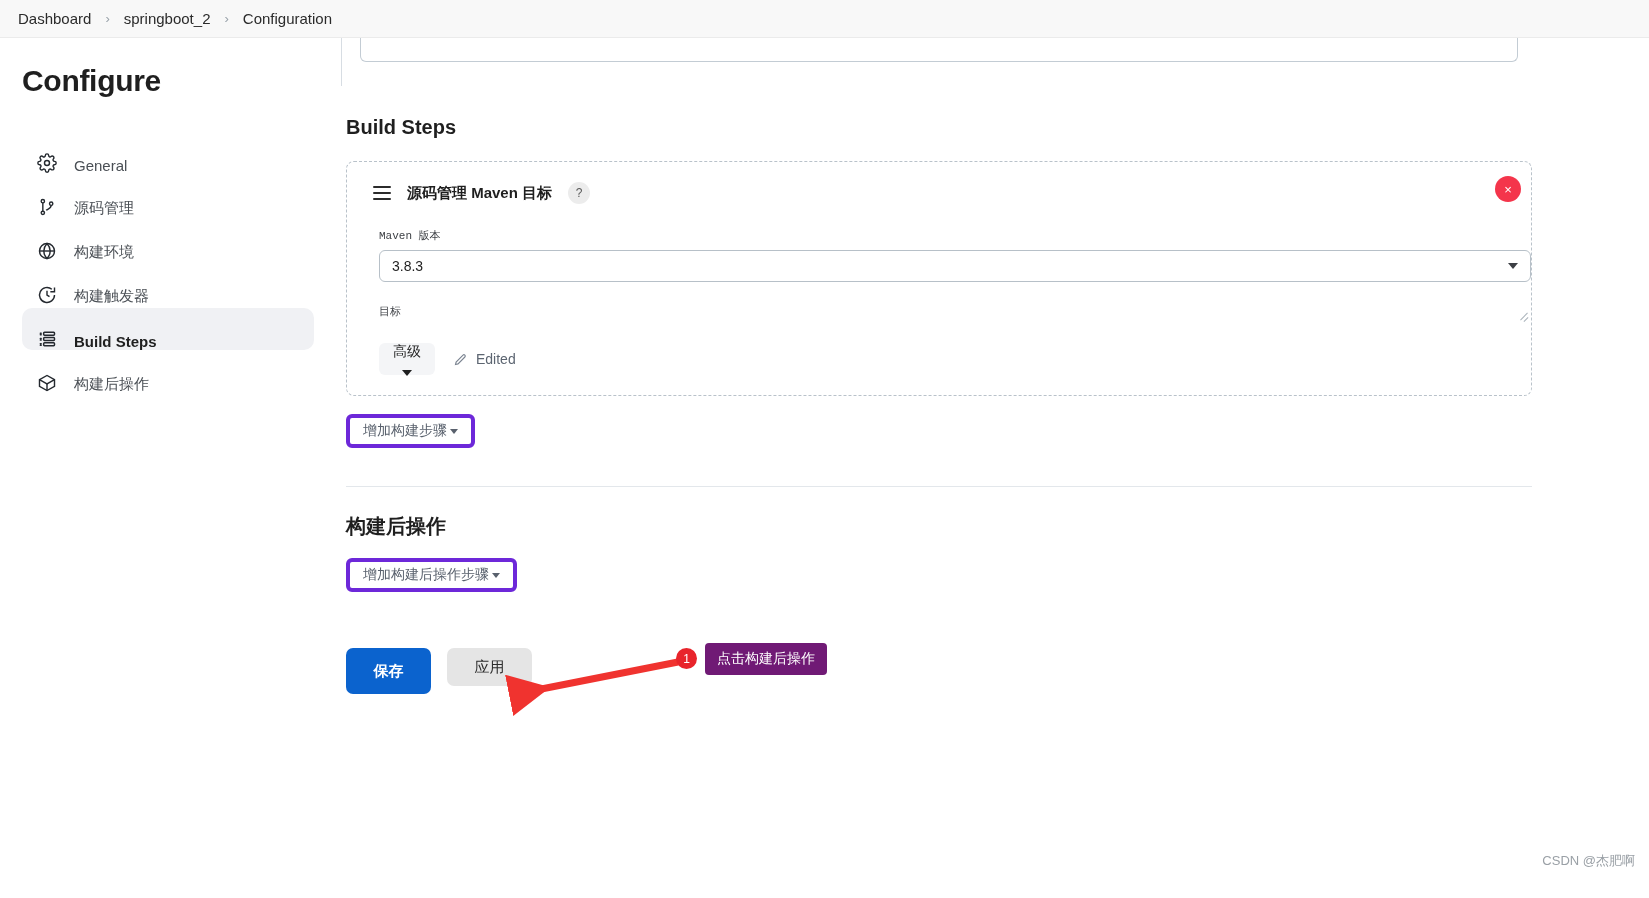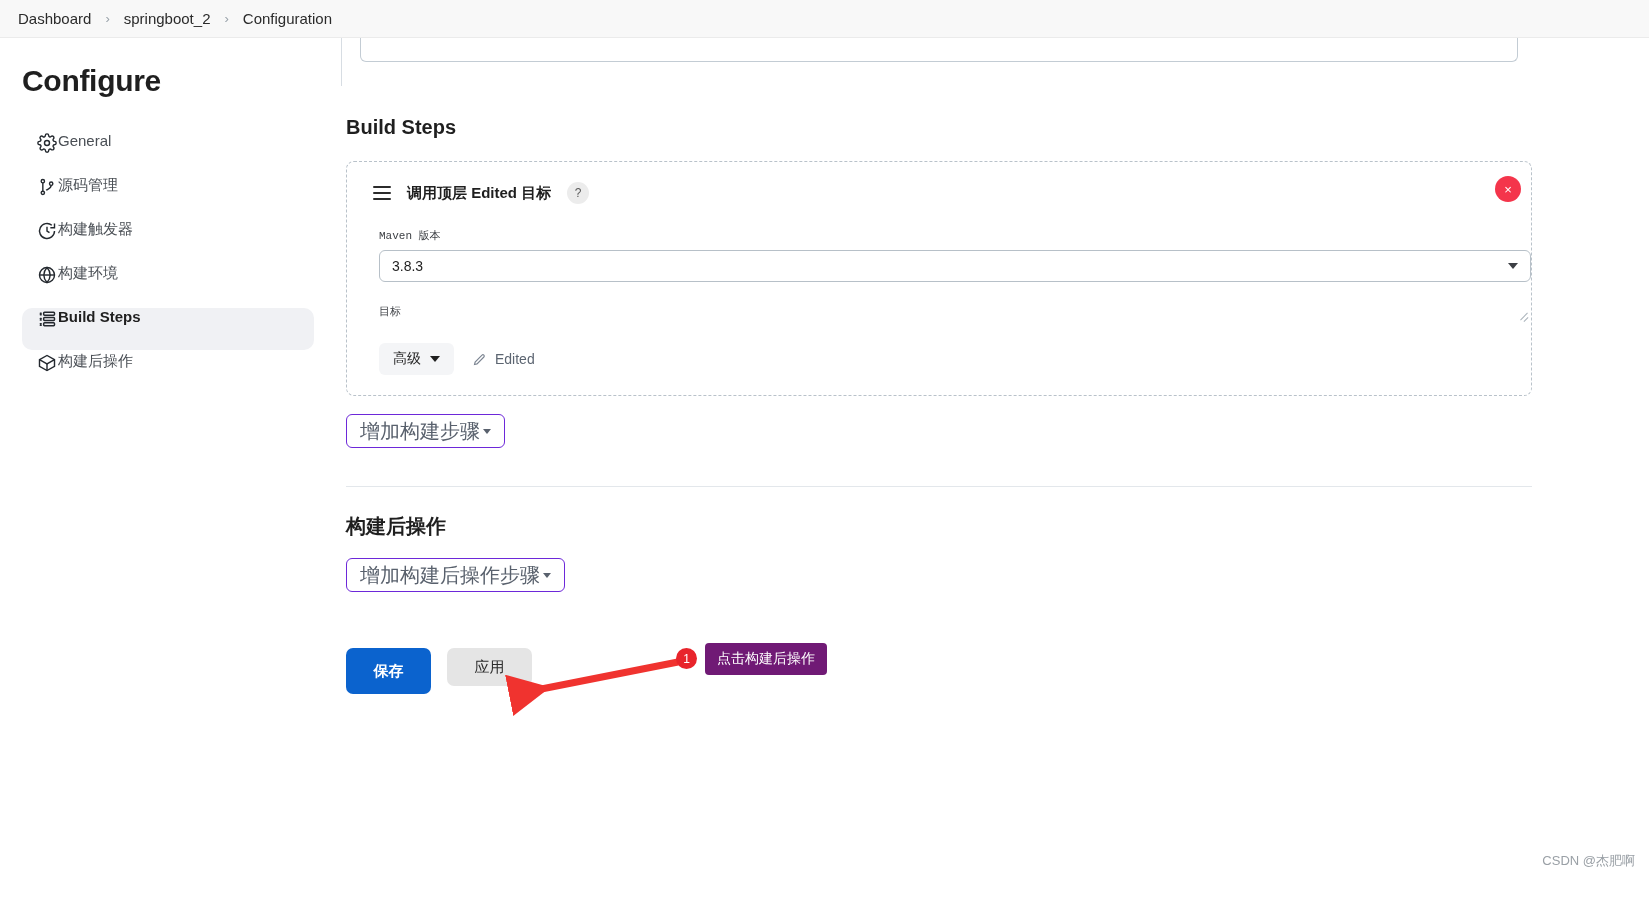--- a/index.html
+++ b/index.html
@@ -52,21 +52,22 @@
   .configure-title {
     font-size: 30px;
     font-weight: bold;
     color: #1f1f1f;
     letter-spacing: -0.3px;
     margin: 0 0 34px 0;
   }
   .nav { display: flex; flex-direction: column; gap: 2px; }
   .nav-item {
     display: flex;
-    align-items: flex-start;
+    align-items: flex-end;
+    gap: 16px;
     height: 42px;
     padding: 0 14px;
     border-radius: 10px;
     cursor: pointer;
     color: #4a4f55;
     font-size: 15px;
   }
   .nav-item.active {
     background: #f0f1f4;
     color: #1f1f1f;
@@ -228,44 +229,45 @@
   .advanced-btn {
     background: #f4f5f7;
     border: none;
     border-radius: 6px;
     height: 32px;
     padding: 0 14px;
     display: flex; align-items: center; gap: 9px;
     font-size: 14px;
     color: #1f1f1f;
     cursor: pointer;
+    flex-direction: column;
   }
   .advanced-btn .chev {
     width: 0; height: 0;
     border-left: 5px solid transparent;
     border-right: 5px solid transparent;
     border-top: 6px solid #1f1f1f;
   }
   .edited {
     display: flex; align-items: center; gap: 8px;
     font-size: 14px;
     color: #5c6571;
   }
   .pencil { width: 15px; height: 15px; color: #7b8491; }
 
   
   .ghost-btn {
     margin-top: 18px;
     background: #fff;
-    border: 1px solid #6d28d9;
+    border: 4px solid #6d28d9;
     border-radius: 6px;
     height: 34px;
     padding: 0 13px;
     display: inline-flex; align-items: center; gap: 3px;
-    font-size: 20px;
+    font-size: 14px;
     color: #59616d;
     cursor: pointer;
   }
   .ghost-btn .caret {
     width: 0; height: 0;
     border-left: 4.5px solid transparent;
     border-right: 4.5px solid transparent;
     border-top: 5.5px solid #59616d;
   }
 
@@ -375,37 +377,37 @@
             <path d="M7 7v10"></path>
             <path d="M17 10c0 4-4 4-6 6"></path>
           </svg>
         </span>
         <span class="nav-label">源码管理</span>
       </div>
 
       <div class="nav-item">
         <span class="nav-icon">
           <svg width="20" height="20" viewBox="0 0 24 24" fill="none" stroke="currentColor" stroke-width="1.7">
+            <circle cx="12" cy="12" r="9"></circle>
+            <path d="M3 12h18"></path>
+            <path d="M12 3c2.5 2.7 3.8 5.8 3.8 9s-1.3 6.3-3.8 9c-2.5-2.7-3.8-5.8-3.8-9S9.5 5.7 12 3z"></path>
+          </svg>
+        </span>
+        <span class="nav-label">构建环境</span>
+      </div>
+
+      <div class="nav-item">
+        <span class="nav-icon">
+          <svg width="20" height="20" viewBox="0 0 24 24" fill="none" stroke="currentColor" stroke-width="1.7">
             <path d="M21 12a9 9 0 1 1-3.2-6.9"></path>
             <path d="M21 3v5h-5"></path>
             <path d="M12 7v5l3 2"></path>
           </svg>
         </span>
         <span class="nav-label">构建触发器</span>
-      </div>
-
-      <div class="nav-item">
-        <span class="nav-icon">
-          <svg width="20" height="20" viewBox="0 0 24 24" fill="none" stroke="currentColor" stroke-width="1.7">
-            <circle cx="12" cy="12" r="9"></circle>
-            <path d="M3 12h18"></path>
-            <path d="M12 3c2.5 2.7 3.8 5.8 3.8 9s-1.3 6.3-3.8 9c-2.5-2.7-3.8-5.8-3.8-9S9.5 5.7 12 3z"></path>
-          </svg>
-        </span>
-        <span class="nav-label">构建环境</span>
       </div>
 
       <div class="nav-item active">
         <span class="nav-icon">
           <svg width="20" height="20" viewBox="0 0 24 24" fill="none" stroke="currentColor" stroke-width="1.8">
             <rect x="8" y="4" width="13" height="3.4" rx="1"></rect>
             <rect x="8" y="10.3" width="13" height="3.4" rx="1"></rect>
             <rect x="8" y="16.6" width="13" height="3.4" rx="1"></rect>
             <path d="M4 5.2h1M4 7h1M4 11.5h1M4 13.3h1M4 17.8h1M4 19.6h1" stroke-linecap="round"></path>
           </svg>
@@ -437,21 +439,21 @@
 
     
     <section class="step-card">
 
       <div class="step-header">
         <span class="drag-handle">
           <span></span>
             <span></span>
             <span></span>
         </span>
-        <span class="step-title">调用顶层 Edited 目标</span>
+        <span class="step-title">源码管理 Maven 目标</span>
         <button class="help-btn">?</button>
       </div>
 
       <button class="delete-btn">×</button>
 
       <div class="field-label">Maven 版本</div>
       <div class="select-box">
         <span>3.8.3</span>
         <span class="chevron"></span>
       </div>

